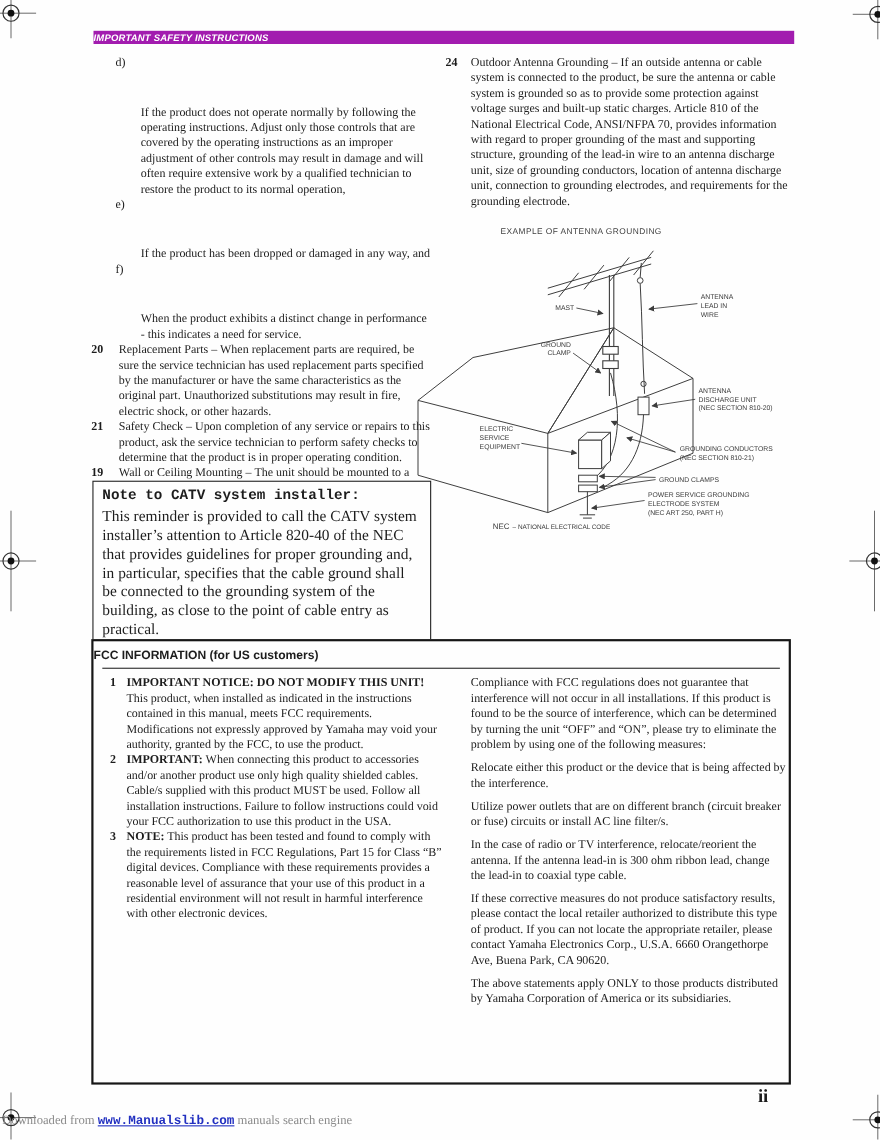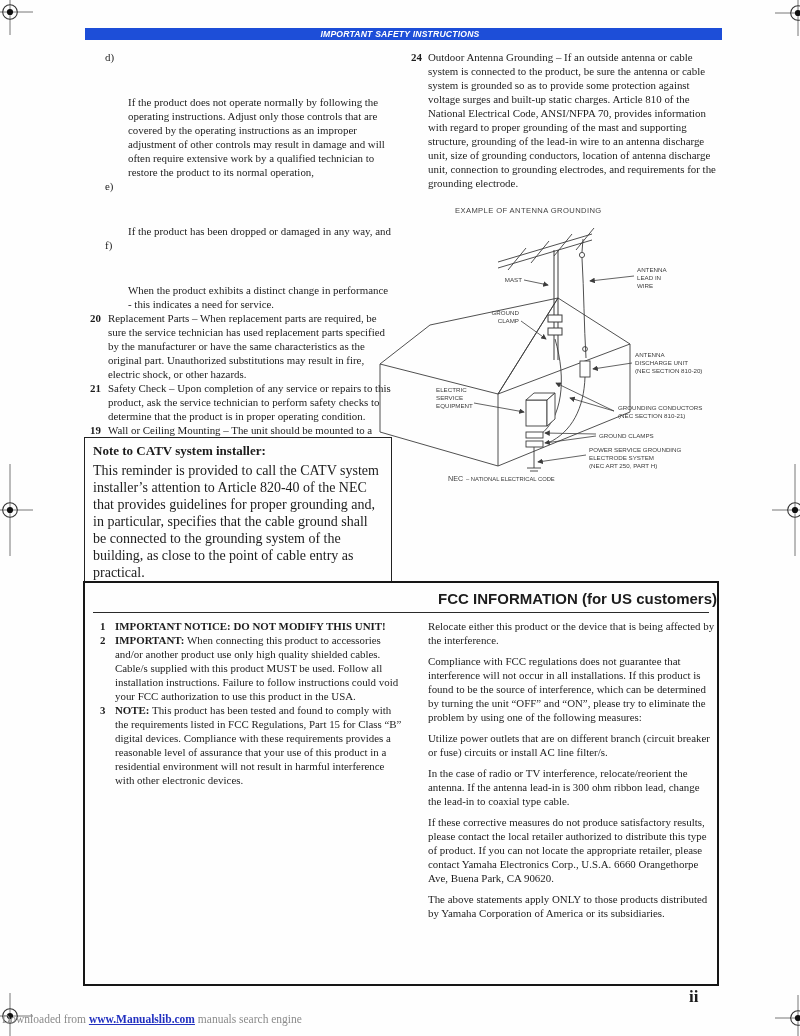--- a/index.html
+++ b/index.html
@@ -2,68 +2,68 @@
 <html><head>
 <meta charset="utf-8">
 <style>
   html,body{margin:0;padding:0;}
   body{
     width:800px;height:1036px;position:relative;background:#fefefe;
     font-family:"Liberation Serif", serif;color:#1c1c1c;overflow:hidden;
   }
   .regmark{position:absolute;transform:translate(-50%,-50%);pointer-events:none;}
   .header-bar{
-    position:absolute;left:85px;top:28px;width:637px;height:12px;background:#1d4ed8;
+    position:absolute;left:85px;top:28px;width:637px;height:12px;background:#a21caf;
     color:#fff;font-family:"Liberation Sans",sans-serif;font-weight:bold;font-style:italic;
-    font-size:8.6px;line-height:12px;text-align:center;padding-right:7px;box-sizing:border-box;
+    font-size:8.6px;line-height:12px;text-align:left;padding-right:7px;box-sizing:border-box;
     letter-spacing:.2px;
   }
   .col-left{position:absolute;left:83px;top:50px;width:310px;font-size:10.9px;line-height:14px;}
   .col-right{position:absolute;left:405px;top:50px;width:314px;font-size:10.9px;line-height:14px;}
   .item{display:flex;}
-  .item .num{flex:none;width:25px;font-weight:bold;text-align:center;}
+  .item .num{flex:none;width:25px;font-weight:bold;}
   .item .body{flex:1;}
   .subitem{display:flex;padding-left:22px;}
   .subitem .lab{flex:none;width:23px;}
   .subitem .body{flex:1;margin-top:45px;}
   .it24 .num{width:23px;}
   .catv-box{
     position:absolute;left:84px;top:437px;width:308px;box-sizing:border-box;
     border:1.4px solid #222;padding:5px 8px 7px 8px;background:#fefefe;
   }
   .catv-box h3{
-    margin:0 0 3px 0;font-family:Liberation Serif, serif;font-size:13px;line-height:16px;
+    margin:0 0 3px 0;font-family:Liberation Mono, monospace;font-size:13px;line-height:16px;
   }
   .catv-box p{margin:0;font-size:14px;line-height:17px;}
   .diag-caption{
     position:absolute;left:455px;top:206px;font-family:"Liberation Sans",sans-serif;
     font-size:7.6px;color:#3f3f3f;letter-spacing:.4px;
   }
   .diagram{position:absolute;left:378px;top:222px;}
   .fcc-box{
     position:absolute;left:83px;top:581px;width:636px;height:405px;box-sizing:border-box;
     border:2px solid #161616;background:#fefefe;
   }
   .fcc-title{
-    text-align:right;font-family:"Liberation Sans",sans-serif;font-weight:bold;
-    font-size:15px;margin-top:7px;
+    text-align:left;font-family:"Liberation Sans",sans-serif;font-weight:bold;
+    font-size:11px;margin-top:7px;
   }
   .fcc-rule{border:none;border-top:1.3px solid #2a2a2a;margin:5px 8px 0 8px;}
   .fcc-cols{display:flex;padding:6px 6px 0 15px;font-size:10.9px;line-height:14px;}
   .fcc-left{width:302px;flex:none;}
   .fcc-right{margin-left:26px;width:287px;flex:none;}
   .fcc-item{display:flex;}
   .fcc-item .num{flex:none;width:15px;font-weight:bold;}
   .fcc-item .body{flex:1;}
   .fcc-right p{margin:0 0 7px 0;}
   .bold{font-weight:bold;}
   .fcc-p2{margin-top:1px;}
   .page-num{position:absolute;left:689px;top:987px;font-weight:bold;font-size:17px;}
   .footer{position:absolute;left:2px;top:1013px;font-size:11.5px;color:#8b8b8b;}
-  .footer a{color:#2230c0;font-weight:bold;text-decoration:underline;cursor:pointer;}
+  .footer a{color:#2230c0;font-weight:bold;text-decoration:underline;cursor:pointer;font-family:Liberation Mono, monospace;}
   svg text{font-family:"Liberation Sans",sans-serif;fill:#3c3c3c;}
 </style>
 </head>
 <body>
 
 <svg class="regmark" style="left:10px;top:12px" width="46" height="46" viewBox="-23 -23 46 46">
   <line x1="-23" y1="0" x2="23" y2="0" stroke="#555" stroke-width="0.8"></line>
     <line x1="0" y1="-23" x2="0" y2="23" stroke="#555" stroke-width="0.8"></line>
   <circle r="7.3" fill="none" stroke="#333" stroke-width="1.1"></circle>
     <circle r="3.1" fill="#111"></circle>
@@ -241,38 +241,39 @@
 
 <div class="fcc-box">
   <div class="fcc-title">FCC INFORMATION (for US customers)</div>
   <hr class="fcc-rule">
   <div class="fcc-cols">
     <div class="fcc-left">
       <div class="fcc-item">
         <span class="num">1</span>
         <span class="body">
           <span class="bold">IMPORTANT NOTICE: DO NOT MODIFY THIS UNIT!</span><br>
+          <span>This product, when installed as indicated in the instructions contained in this manual, meets FCC requirements. Modifications not expressly approved by Yamaha may void your authority, granted by the FCC, to use the product.</span>
         </span>
       </div>
       <div class="fcc-item">
         <span class="num">2</span>
         <span class="body">
           <span class="bold">IMPORTANT:</span><span> When connecting this product to accessories and/or another product use only high quality shielded cables. Cable/s supplied with this product MUST be used. Follow all installation instructions. Failure to follow instructions could void your FCC authorization to use this product in the USA.</span>
         </span>
       </div>
       <div class="fcc-item">
         <span class="num">3</span>
         <span class="body">
           <span class="bold">NOTE:</span><span> This product has been tested and found to comply with the requirements listed in FCC Regulations, Part 15 for Class “B” digital devices. Compliance with these requirements provides a reasonable level of assurance that your use of this product in a residential environment will not result in harmful interference with other electronic devices.</span>
         </span>
       </div>
     </div>
     <div class="fcc-right">
+      <p>Compliance with FCC regulations does not guarantee that interference will not occur in all installations. If this product is found to be the source of interference, which can be determined by turning the unit “OFF” and “ON”, please try to eliminate the problem by using one of the following measures:</p>
       <p>Relocate either this product or the device that is being affected by the interference.</p>
-      <p>Compliance with FCC regulations does not guarantee that interference will not occur in all installations. If this product is found to be the source of interference, which can be determined by turning the unit “OFF” and “ON”, please try to eliminate the problem by using one of the following measures:</p>
       <p>Utilize power outlets that are on different branch (circuit breaker or fuse) circuits or install AC line filter/s.</p>
       <p>In the case of radio or TV interference, relocate/reorient the antenna. If the antenna lead-in is 300 ohm ribbon lead, change the lead-in to coaxial type cable.</p>
       <p>If these corrective measures do not produce satisfactory results, please contact the local retailer authorized to distribute this type of product. If you can not locate the appropriate retailer, please contact Yamaha Electronics Corp., U.S.A. 6660 Orangethorpe Ave, Buena Park, CA 90620.</p>
       <p>The above statements apply ONLY to those products distributed by Yamaha Corporation of America or its subsidiaries.</p>
     </div>
   </div>
 </div>
 
 <div class="page-num">ii</div>
 

